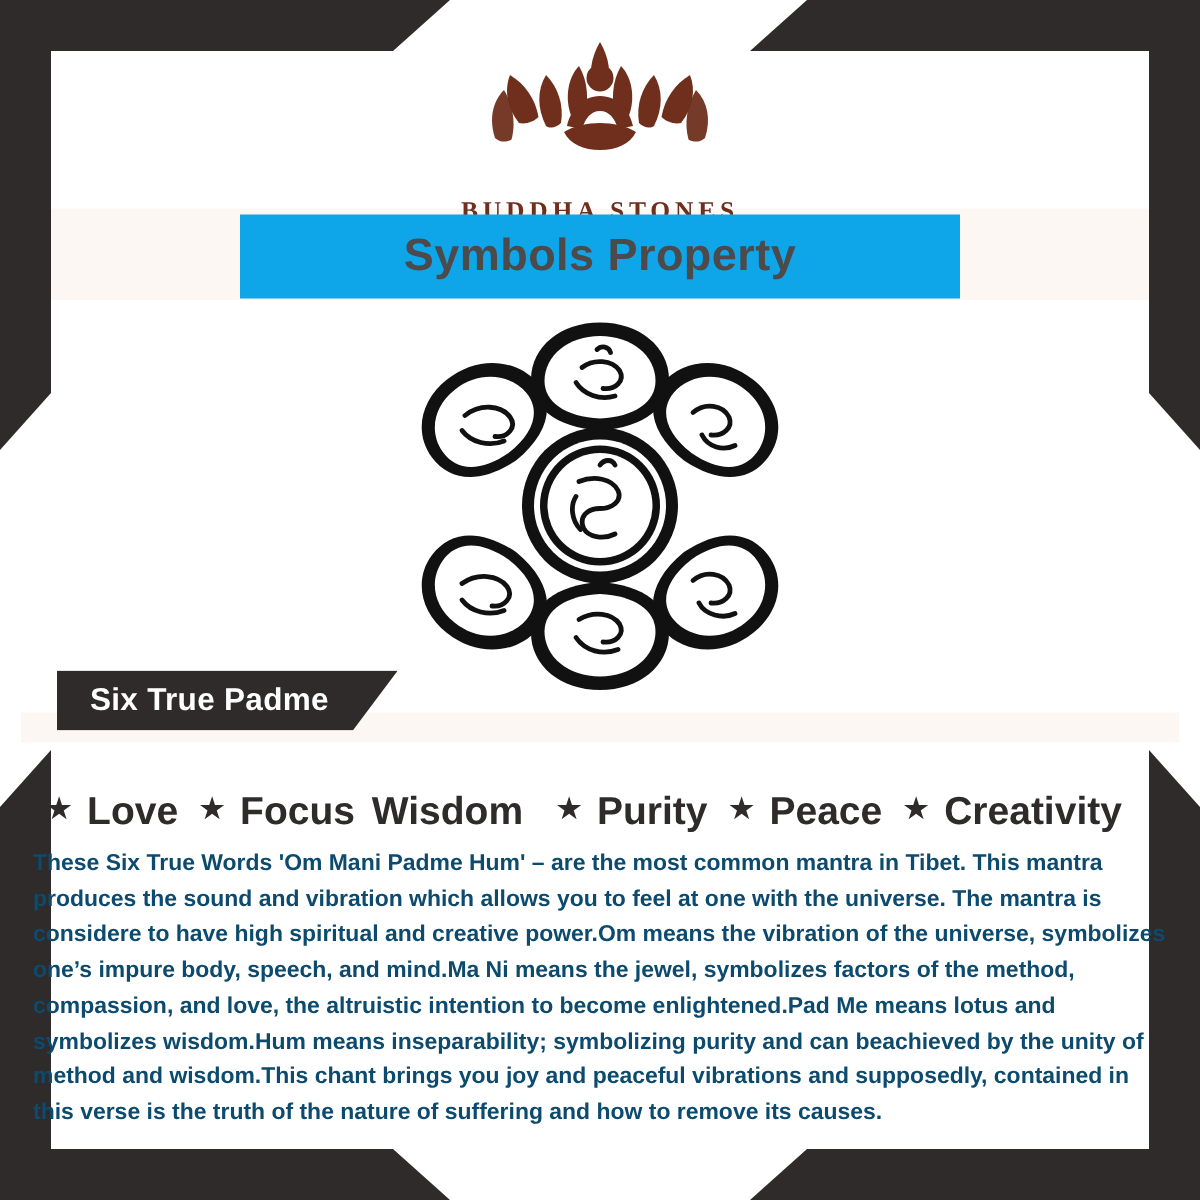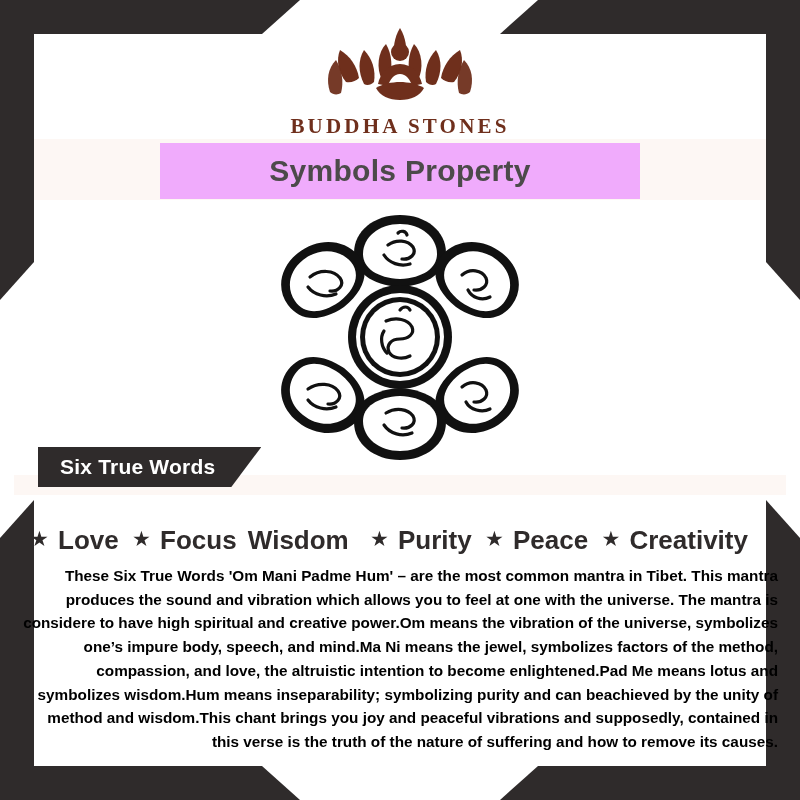--- a/index.html
+++ b/index.html
@@ -81,36 +81,36 @@
   .band-body { top: 495px; height: 291px; }
 
   
   .logo-wrap {
     position: absolute;
     top: 22px; left: 0; width: 800px;
     text-align: center;
   }
   .logo-mark { display: block; margin: 0 auto; }
   .brand {
-    margin-top: 0;
-    font-size: 21px;
+    margin-top: 17px;
+    font-size: 17px;
     letter-spacing: 3.2px;
     font-weight: bold;
     color: #6f2f1c;
     font-family: "Liberation Serif", serif;
   }
 
   
   .title-bar {
     position: absolute;
     top: 143px;
     left: 160px;
     width: 480px;
     height: 56px;
-    background: #f0abfc;
+    background: #0ea5e9;
     display: flex;
     align-items: center;
     justify-content: center;
   }
   .title-text {
     font-size: 30px;
     font-weight: bold;
     color: #4c4a4a;
     letter-spacing: 0.3px;
   }
@@ -164,22 +164,22 @@
   .kw-word.spaced { margin-right: 12px; }
 
   
   .para {
     position: absolute;
     top: 564px;
     left: 22px;
     width: 756px;
     font-size: 15.3px;
     line-height: 1.55;
-    color: #000000;
-    text-align: right;
+    color: #0c4a6e;
+    text-align: left;
     font-weight: 600;
   }
   .para b { font-weight: 800; }
 </style>
 </head>
 <body>
 
 <div id="page">
 
   <div class="sheet"></div>
@@ -282,20 +282,20 @@
           <path d="M216 197 C220 205 232 208 240 204"></path>
 
           <path d="M136 208 C146 202 158 204 163 211 C167 218 160 224 152 223"></path>
           <path d="M134 220 C140 229 152 232 162 228"></path>
         </g>
       </g>
     </svg>
   </div>
 
   <div class="ribbon">
-    <span class="ribbon-text">Six True Words</span>
+    <span class="ribbon-text">Six True Padme</span>
   </div>
 
   <div class="keywords"><span class="kw-star">★</span><span class="kw-word"> Love </span><span class="kw-star">★</span><span class="kw-word"> Focus </span><span class="kw-word spaced"> Wisdom </span><span class="kw-star">★</span><span class="kw-word"> Purity </span><span class="kw-star">★</span><span class="kw-word"> Peace </span><span class="kw-star">★</span><span class="kw-word"> Creativity </span></div>
 
   <div class="para"><span>These Six True Words 'Om Mani Padme Hum' – are the most common mantra in Tibet. This mantra produces the sound and vibration which allows you to feel at one with the universe. The mantra is considere to have high spiritual and creative power.</span><b>Om</b><span>  means the vibration of the universe, symbolizes one’s impure body, speech, and mind.</span><b>Ma Ni</b><span> means the jewel, symbolizes factors of the method, compassion, and love, the altruistic intention to become enlightened.</span><b>Pad Me</b><span> means lotus and symbolizes wisdom.</span><b>Hum</b><span> means inseparability; symbolizing purity and can beachieved by the unity of method and wisdom.This chant brings you joy and peaceful vibrations and supposedly, contained in this verse is the truth of the nature of suffering and how to remove its causes.</span></div>
 
 </div>
 
 </body></html>

